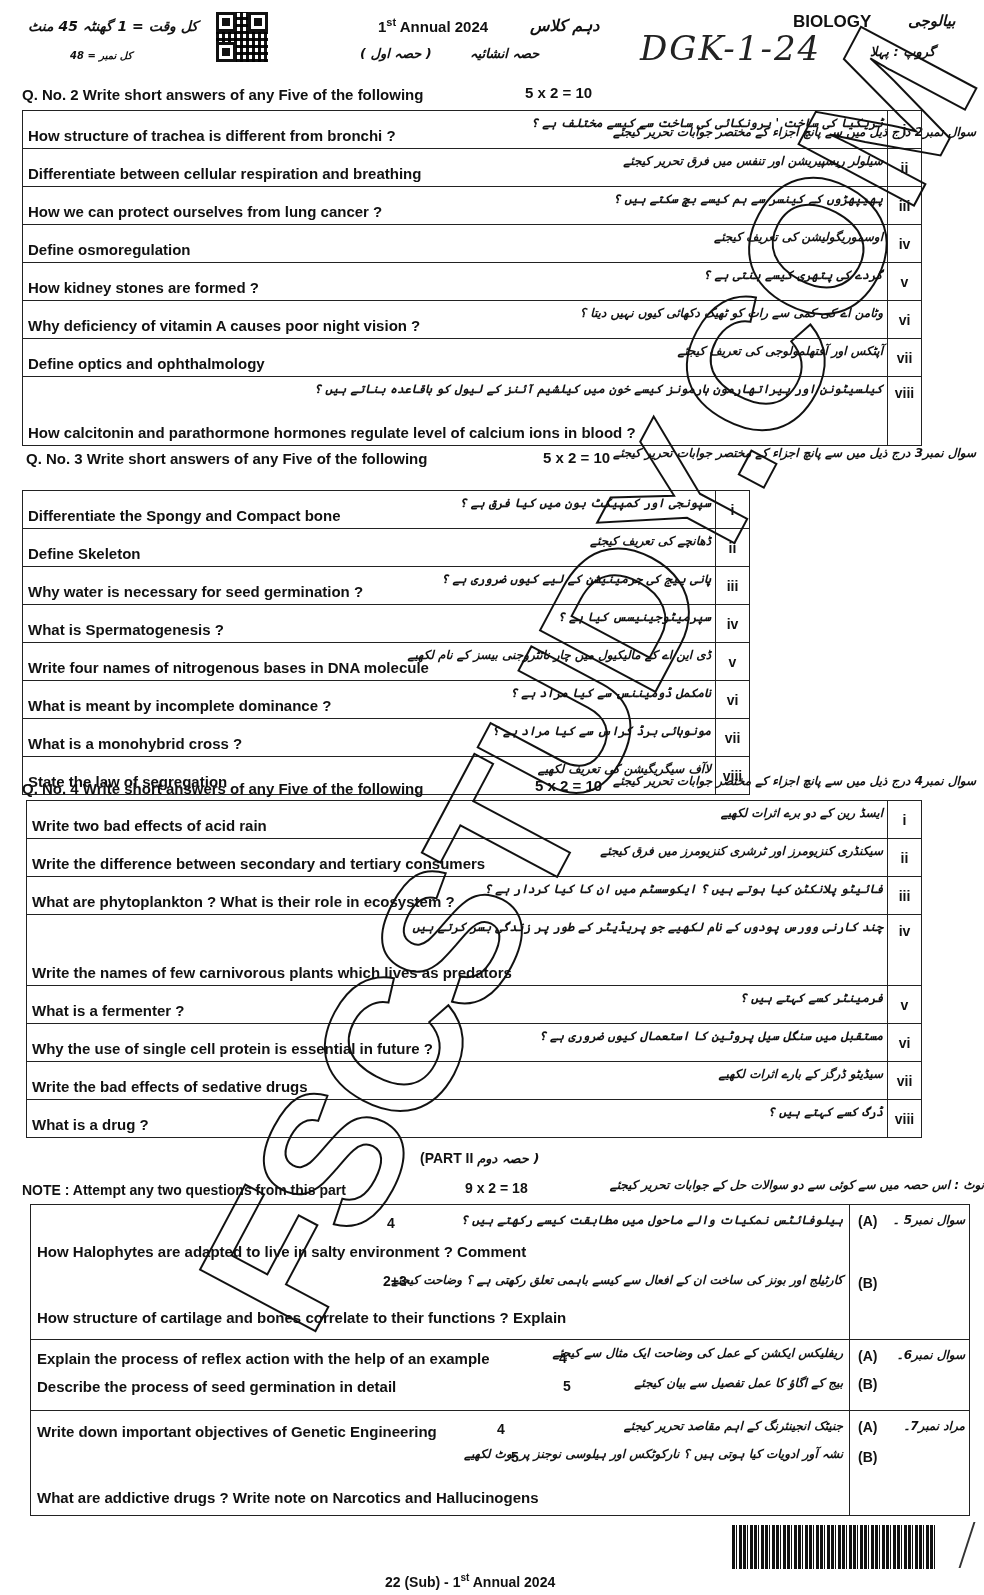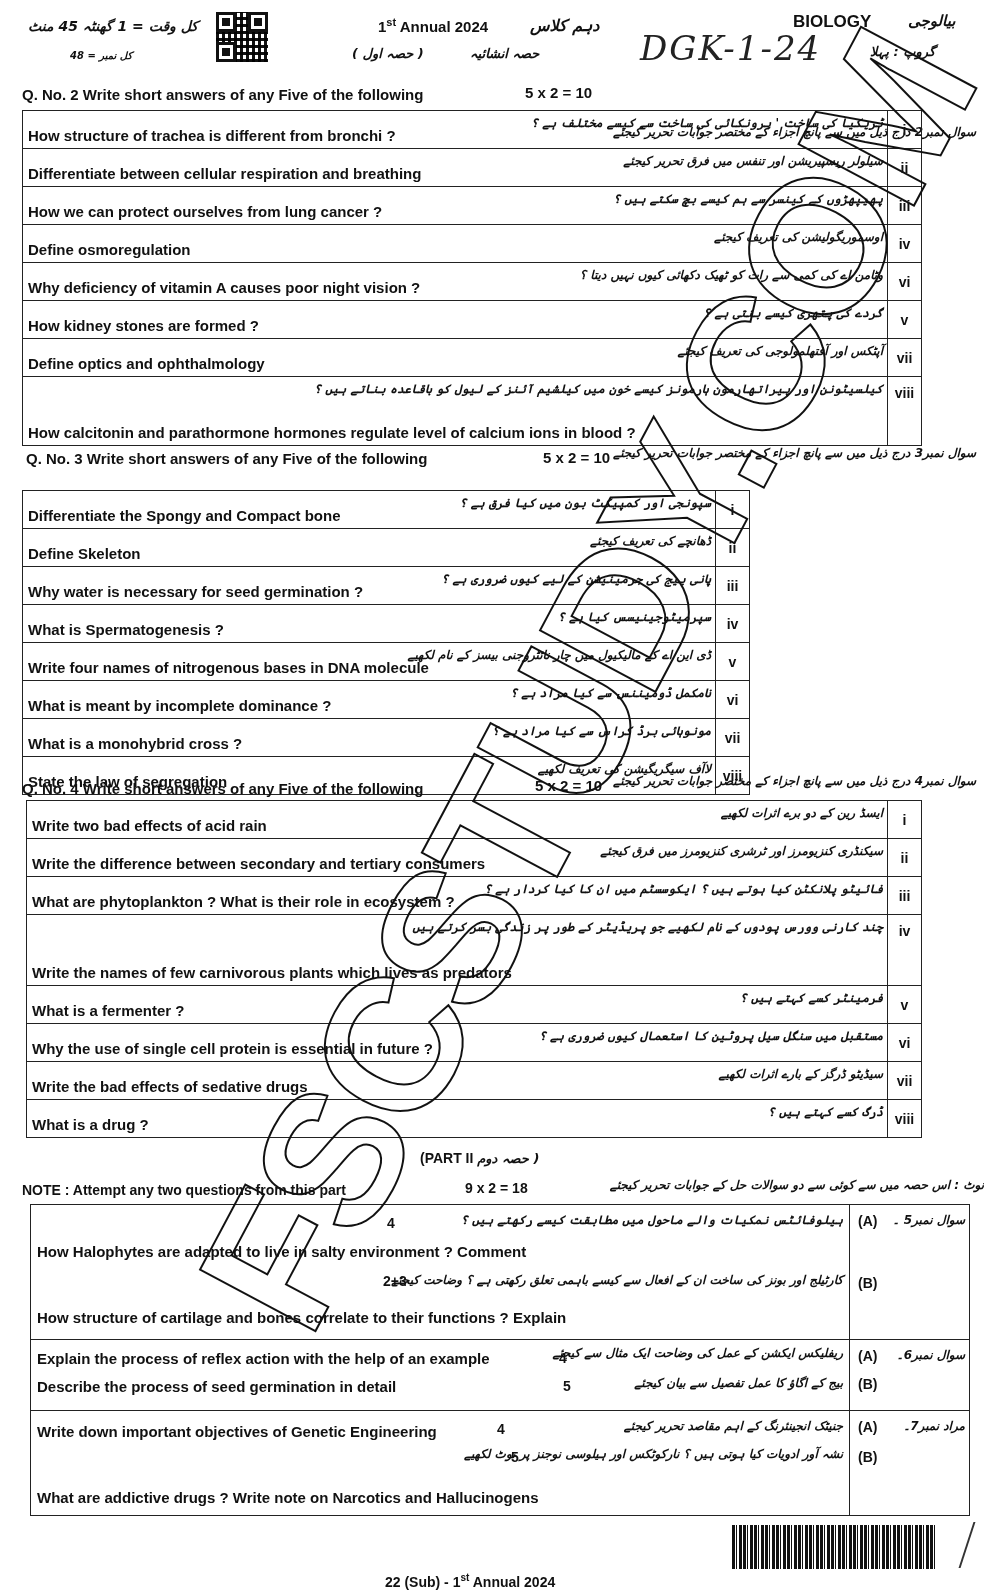--- a/index.html
+++ b/index.html
@@ -45,21 +45,21 @@
 <div class="qr">
   <span class="f" style="left:0;top:0"></span>
     <span class="f" style="right:0;top:0"></span>
     <span class="f" style="left:0;bottom:0"></span>
 </div>
 <div class="abs hdr-txt" style="left:378px;top:16px;">
   <span>1</span><sup style="font-size:11px">st</sup><span> Annual 2024</span>
 </div>
 <div class="abs urdu" style="left:530px;top:16px;font-size:16px;">دہم کلاس</div>
 <div class="abs urdu" style="left:470px;top:46px;font-size:13px;">حصہ انشائیہ</div>
-<div class="abs urdu" style="left:352px;top:46px;font-size:13px;">( حصہ اول )</div>
+<div class="abs urdu" style="left:360px;top:46px;font-size:13px;">( حصہ اول )</div>
 <div class="abs" style="left:628px;top:28px;font-family:'DejaVu Serif',serif;font-style:italic;font-size:34px;letter-spacing:2px;color:#222;margin-left:12px;">DGK-1-24</div>
 <div class="abs b" style="left:793px;top:12px;font-size:17px;">BIOLOGY</div>
 <div class="abs urdu" style="left:908px;top:12px;font-size:15px;">بیالوجی</div>
 <div class="abs urdu" style="left:870px;top:44px;font-size:13px;">گروپ : پہلا</div>
 
 <div class="qhead" style="top:86px;">
   <span>Q. No. 2    Write short answers of any Five of the following</span>
 </div>
 <div class="abs b" style="left:525px;top:84px;font-size:15px;">5 x 2 = 10</div>
 <div class="qhead-ur urdu" style="left:620px;top:82px;width:356px;text-align:right;margin-top:43px;">سوال نمبر2  درج ذیل میں سے پانچ اجزاء کے مختصر جوابات تحریر کیجئے</div>
@@ -89,31 +89,31 @@
       </tr>
     <tr>
         <td class="q">
           <span class="en">Define osmoregulation</span>
           <span class="ur urdu">اوسموریگولیشن کی تعریف کیجئے</span>
         </td>
         <td class="num">iv</td>
       </tr>
     <tr>
         <td class="q">
+          <span class="en">How kidney stones are formed ?</span>
+          <span class="ur urdu">گردے کی پتھری کیسے بنتی ہے ؟</span>
+        </td>
+        <td class="num">v</td>
+      </tr>
+    <tr>
+        <td class="q">
           <span class="en">Why deficiency of vitamin A causes poor night vision ?</span>
           <span class="ur urdu">وٹامن اے کی کمی سے رات کو ٹھیک دکھائی کیوں نہیں دیتا ؟</span>
         </td>
         <td class="num">vi</td>
-      </tr>
-    <tr>
-        <td class="q">
-          <span class="en">How kidney stones are formed ?</span>
-          <span class="ur urdu">گردے کی پتھری کیسے بنتی ہے ؟</span>
-        </td>
-        <td class="num">v</td>
       </tr>
     <tr>
         <td class="q">
           <span class="en">Define optics and ophthalmology</span>
           <span class="ur urdu">آپٹکس اور آفتھلمولوجی کی تعریف کیجئے</span>
         </td>
         <td class="num">vii</td>
       </tr>
     <tr>
         <td class="q" style="height:68px">

